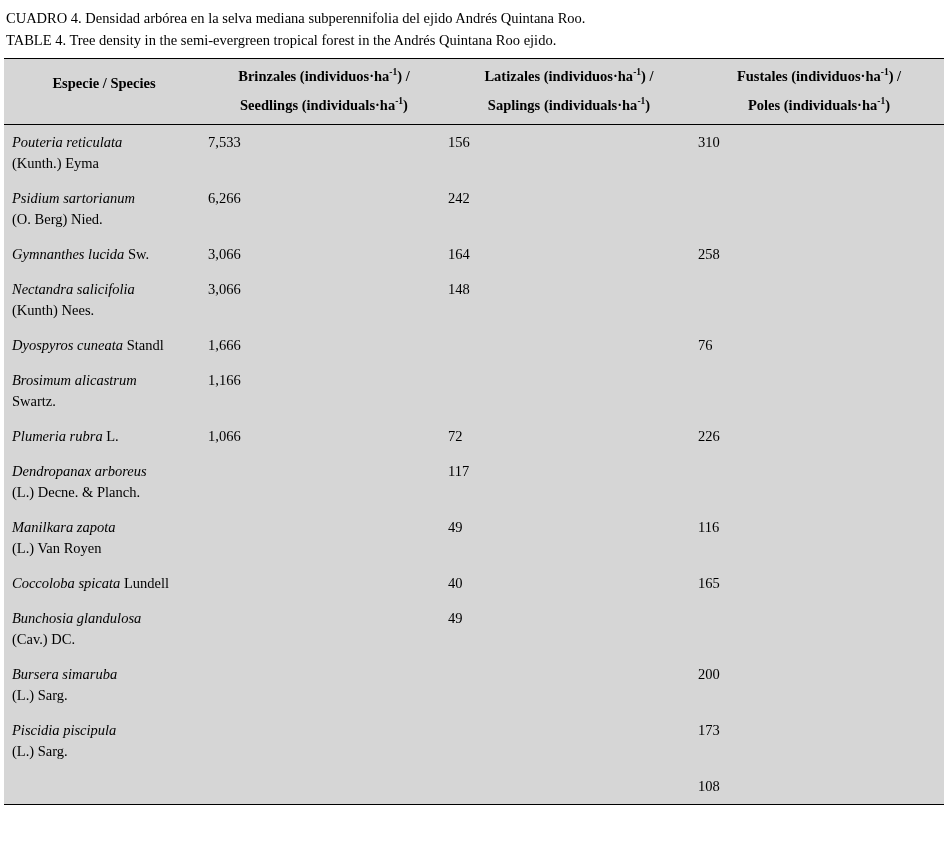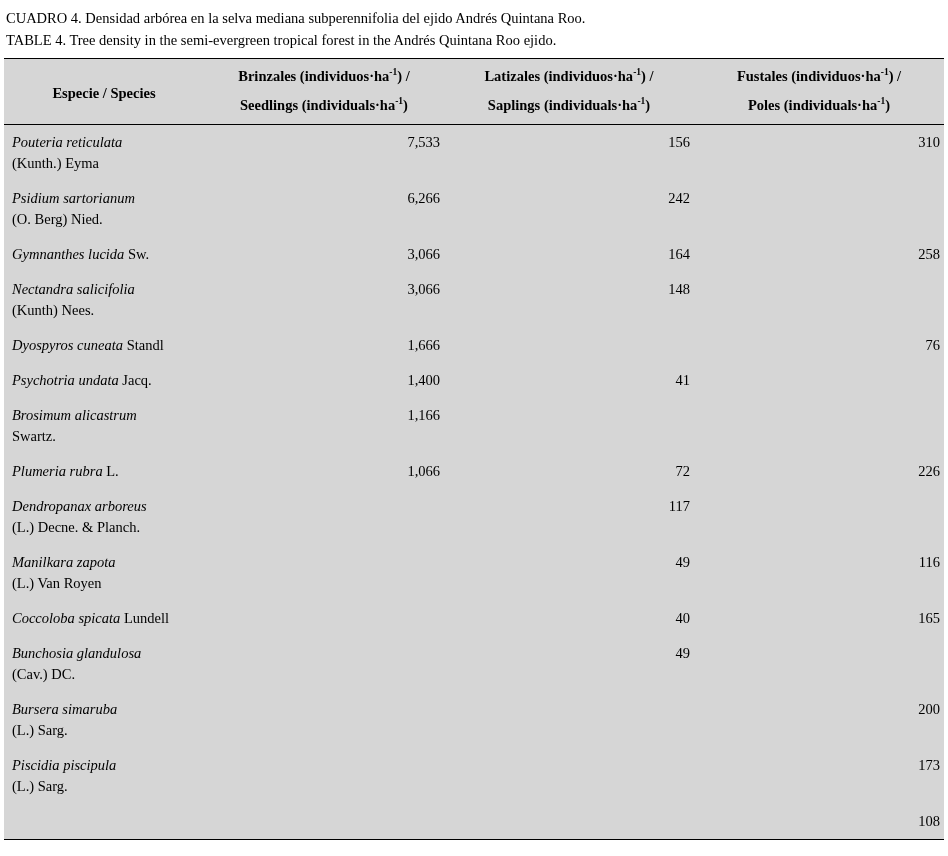--- a/index.html
+++ b/index.html
@@ -48,34 +48,34 @@
     font-size: 14.5px;
     font-weight: bold;
     text-align: center;
     padding: 7px 4px 8px 4px;
     border-bottom: 1.1px solid #000;
     vertical-align: top;
     line-height: 1.45;
   }
   thead th .l2 { display: block; margin-top: 8px; }
   thead th.sp {
-    padding-top: 24px;
+    padding-top: 14px;
   }
   tbody td {
     font-size: 14.5px;
     line-height: 1.45;
     vertical-align: top;
     padding: 7px 4px 7px 4px;
   }
   tbody td.species {
     padding-left: 8px;
     text-align: left;
   }
   tbody td.num {
-    text-align: right;
+    text-align: left;
   }
   .sci {
     font-style: italic;
     margin-top: 32px;
   }
   .auth {
     font-style: normal;
   }
   sup {
     font-size: 9.5px;
@@ -145,26 +145,20 @@
             <td class="num">148</td>
             <td class="num"></td>
           </tr>
           <tr>
             <td class="species"><span class="sci">Dyospyros cuneata</span><span class="auth"> Standl</span></td>
             <td class="num">1,666</td>
             <td class="num"></td>
             <td class="num">76</td>
           </tr>
           <tr>
-            <td class="species"><span class="sci">Psychotria undata</span><span class="auth"> Jacq.</span></td>
-            <td class="num">1,400</td>
-            <td class="num">41</td>
-            <td class="num"></td>
-          </tr>
-          <tr>
             <td class="species"><span class="sci">Brosimum alicastrum</span><br><span class="auth">Swartz.</span></td>
             <td class="num">1,166</td>
             <td class="num"></td>
             <td class="num"></td>
           </tr>
           <tr>
             <td class="species"><span class="sci">Plumeria rubra</span><span class="auth"> L.</span></td>
             <td class="num">1,066</td>
             <td class="num">72</td>
             <td class="num">226</td>

